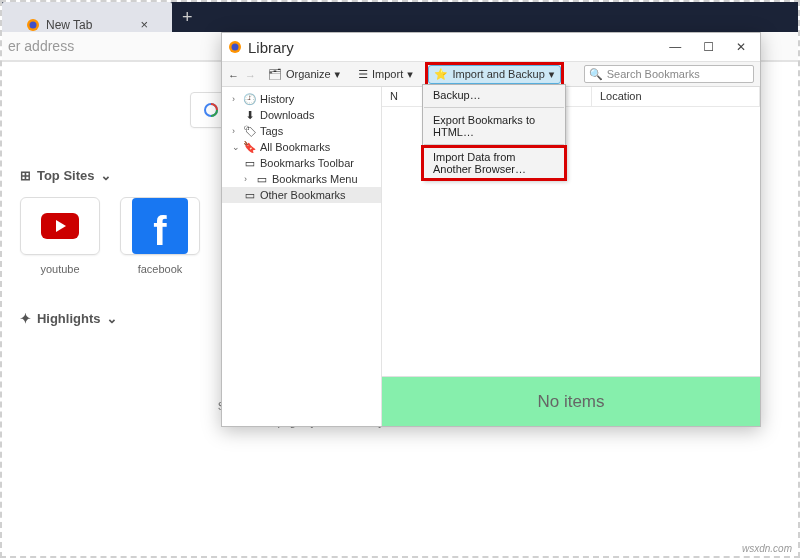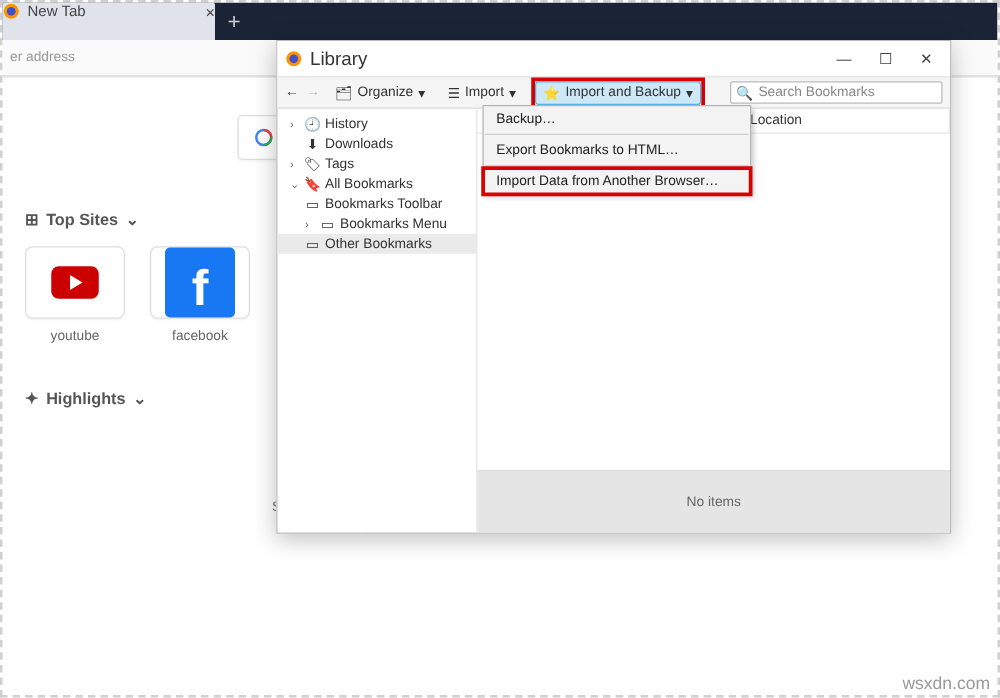--- a/index.html
+++ b/index.html
@@ -1,42 +1,42 @@
 <!DOCTYPE html>
 <html><head>
 <meta charset="utf-8">
 <style>
 * { box-sizing: border-box; margin: 0; padding: 0; font-family: "Segoe UI", Arial, sans-serif; }
 body { width: 800px; height: 558px; background: #fff; position: relative; overflow: hidden; border: 2px dashed #d0d0d0; }
 
 
 .tabbar { height: 30px; background: #1b2337; display: flex; align-items: center; }
-.tab { height: 30px; background: #e1e3ea; display: flex; align-items: flex-start; padding: 0 0; gap: 6px; width: 170px; font-size: 12px; color: #444; border-top-left-radius: 2px; border-top-right-radius: 2px; }
+.tab { height: 30px; background: #e1e3ea; display: flex; align-items: flex-end; padding: 0 24px; gap: 6px; width: 170px; font-size: 12px; color: #444; border-top-left-radius: 2px; border-top-right-radius: 2px; }
 .tab .close { margin-left: auto; font-size: 13px; color: #444; }
 .newtab { color: #ccc; font-size: 18px; padding: 0 10px; }
 
 
 .addrbar-outer { height: 30px; background: #fafafa; border-bottom: 2px solid #e3e3e3; display: flex; align-items: center; padding: 0 6px; }
-.addrbar { color: #999; font-size: 11px; }
+.addrbar { color: #999; font-size: 14px; }
 
 
 .page { padding: 30px 0 0 0; display: flex; flex-direction: column; align-items: center; }
 .search { width: 420px; height: 36px; border: 1px solid #ddd; border-radius: 4px; display: flex; align-items: center; padding: 0 12px; color: #888; font-size: 13px; gap: 10px; box-shadow: 0 1px 2px rgba(0,0,0,.04);}
 .sections { width: 780px; margin-top: 40px; padding: 0 10px 0 10px;}
 .section-title { color: #555; font-size: 13px; font-weight: 600; display: flex; align-items: center; gap: 6px; margin-bottom: 14px;}
 .tiles { display: flex; gap: 20px; margin-bottom: 36px; }
 .tile { width: 80px; display: flex; flex-direction: column; align-items: center; gap: 8px; font-size: 11px; color: #666; }
 .thumb { width: 80px; height: 58px; border: 1px solid #ddd; border-radius: 6px; display: flex; justify-content: center; align-items: center; box-shadow: 0 1px 2px rgba(0,0,0,.06);}
 .yt { background: #cc0000; width: 38px; height: 26px; border-radius: 6px; position: relative;}
 .yt::after { content:""; position:absolute; left:15px; top:7px; border-left:10px solid #fff; border-top:6px solid transparent; border-bottom:6px solid transparent;}
 .fb { background:#1877f2; color:#fff; font-weight:900; font-size:40px; font-family:Arial; display:flex; justify-content:center; align-items:flex-end; width:56px; height:56px; border-radius:4px;}
 .highlights-empty { height: 90px; display:flex; flex-direction:column; align-items:center; justify-content:flex-end; gap:8px;}
 .sparkle { color:#999; font-size:22px; }
 .empty-text { color:#777; font-size:11px; text-align:center; line-height:1.4; max-width:380px; }
-.watermark { position:absolute; right:6px; bottom:2px; font-size:14px; color:#999; }
+.watermark { position:absolute; right:6px; bottom:2px; font-size:10px; color:#999;font-style:italic; }
 
 
 .lib-window { position:absolute; left:219px; top:30px; width:540px; height:395px; background:#fff; border:1px solid #bcbcbc; box-shadow: 0 4px 18px rgba(0,0,0,.25);}
 .lib-titlebar { height:28px; display:flex; align-items:center; padding:0 6px; gap:6px; background:#fff;}
 .lib-title { font-size:15px; color:#333; }
 .winbtn { margin-left:auto; display:flex; gap:22px; padding-right:8px; color:#444; font-size:12px;}
 .lib-toolbar { height:26px; background:#f5f5f5; border-top:1px solid #e2e2e2; border-bottom:1px solid #dcdcdc; display:flex; align-items:center; padding:0 6px; gap:6px; font-size:11px; color:#333;}
 .tbtn { display:flex; align-items:center; gap:4px; padding:2px 6px; border-radius:3px;}
 .tbtn.import { background:#cde8f6; border:1px solid #58b2e2;}
 .hl-red { border:3px solid #d80000; padding:0;}
@@ -48,24 +48,24 @@
 .tree-row.l1 { padding-left:22px;}
 .tree-row.sel { background:#eaeaea;}
 .caret { width:8px; color:#666; font-size:9px;}
 .ticon { width:12px; height:12px; display:inline-flex; justify-content:center; align-items:center;}
 
 .lib-main { flex:1; display:flex; flex-direction:column;}
 .col-head { height:20px; border-bottom:1px solid #e8e8e8; display:flex; font-size:11px; color:#333;}
 .col-head > div { padding:3px 8px; border-right:1px solid #e8e8e8;}
 .col-n { width:210px;} .col-l { flex:1;}
 .lib-upper { flex:1;}
-.lib-lower { height:50px; border-top:1px solid #e0e0e0; background:#e5e5e5; display:flex; justify-content:center; align-items:center; color:#666; font-size:11px;}
-
-
-.menu { position:absolute; left:384px; top:82px; width:215px; background:#f3f3f3; border:1px solid #b5b5b5; box-shadow:2px 2px 4px rgba(0,0,0,.2); font-size:11px; color:#222;}
+.lib-lower { height:50px; border-top:1px solid #e0e0e0; background:#86efac; display:flex; justify-content:center; align-items:center; color:#666; font-size:17px;}
+
+
+.menu { position:absolute; left:420px; top:82px; width:144px; background:#f3f3f3; border:1px solid #b5b5b5; box-shadow:2px 2px 4px rgba(0,0,0,.2); font-size:11px; color:#222;}
 .menu-item { padding:4px 12px 4px 10px; display:flex; align-items:center; justify-content:space-between;}
 .menu-sep { height:1px; background:#cfcfcf; margin:2px 1px;}
 .menu-item.hl { outline:3px solid #d80000; outline-offset:-1px;}
 
 svg { display:block;}
 </style>
 </head>
 <body>
 
 <div class="tabbar">

